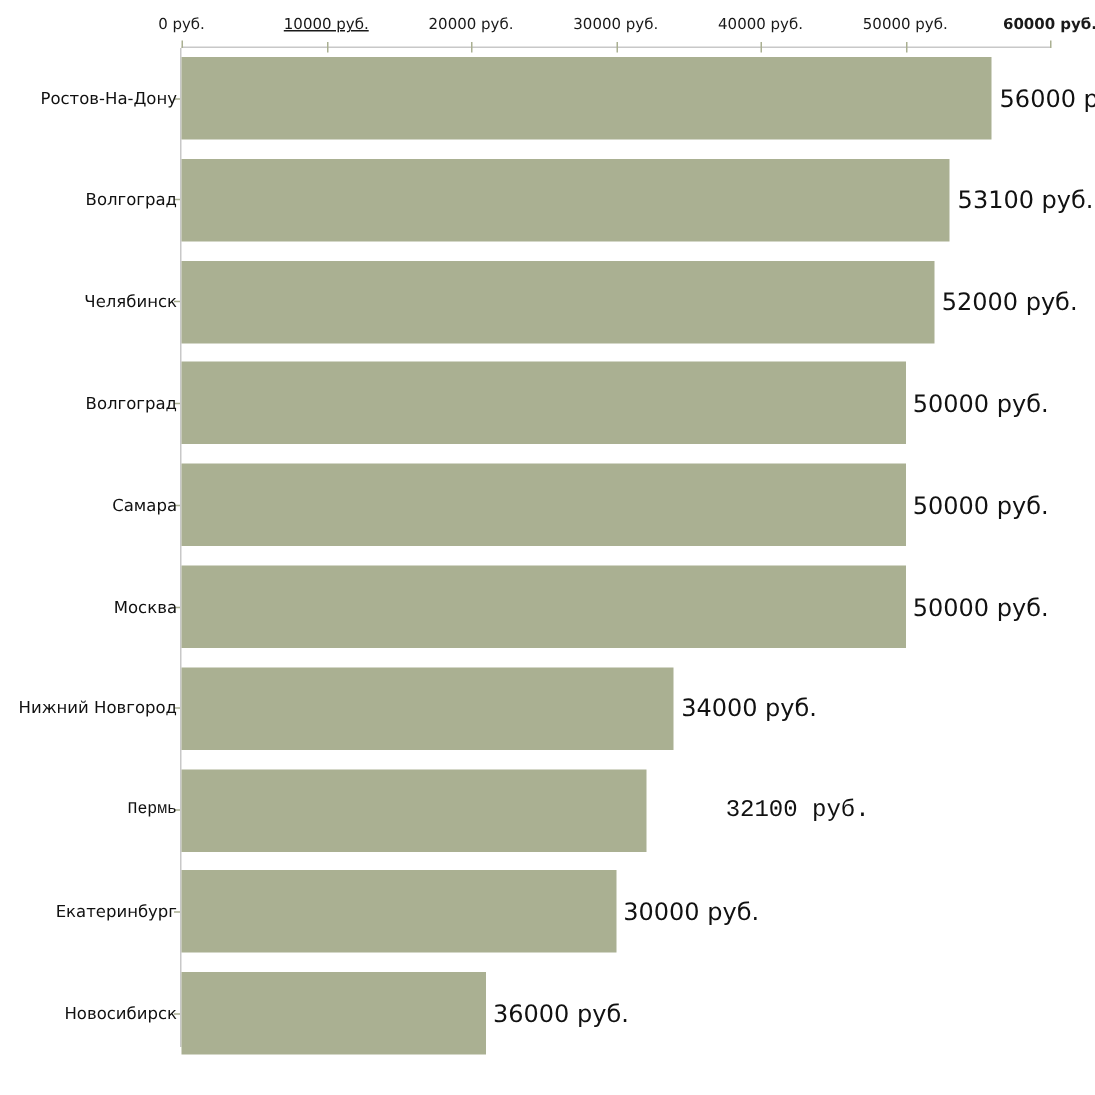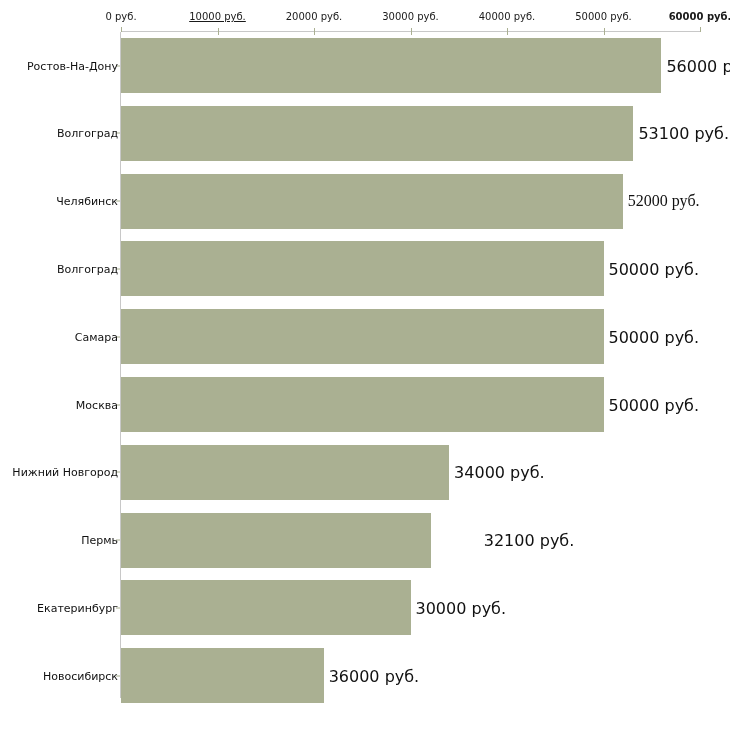--- a/index.html
+++ b/index.html
@@ -156,21 +156,21 @@
         <div class="bar-row" style="top: 105.8px; height: 55px;">
           <div class="bar-rect" style="width: 512.415px; background: rgb(170, 176, 146);"></div>
           <div class="cat-tick"></div>
           <div class="cat-label">Волгоград</div>
           <div class="value-label" style="left: 638.415px;">53100 руб.</div>
         </div>
         <div class="bar-row" style="top: 173.6px; height: 55px;">
           <div class="bar-rect" style="width: 501.8px; background: rgb(170, 176, 146);"></div>
           <div class="cat-tick"></div>
           <div class="cat-label">Челябинск</div>
-          <div class="value-label" style="left: 627.8px; font-family: Liberation Serif, serif;">52000 руб.</div>
+          <div class="value-label" style="left: 627.8px;">52000 руб.</div>
         </div>
         <div class="bar-row" style="top: 241.4px; height: 55px;">
           <div class="bar-rect" style="width: 482.5px; background: rgb(170, 176, 146);"></div>
           <div class="cat-tick"></div>
           <div class="cat-label">Волгоград</div>
           <div class="value-label" style="left: 608.5px;">50000 руб.</div>
         </div>
         <div class="bar-row" style="top: 309.2px; height: 55px;">
           <div class="bar-rect" style="width: 482.5px; background: rgb(170, 176, 146);"></div>
           <div class="cat-tick"></div>
@@ -182,21 +182,21 @@
           <div class="cat-tick"></div>
           <div class="cat-label">Москва</div>
           <div class="value-label" style="left: 608.5px;">50000 руб.</div>
         </div>
         <div class="bar-row" style="top: 444.8px; height: 55px;">
           <div class="bar-rect" style="width: 328.1px; background: rgb(170, 176, 146);"></div>
           <div class="cat-tick"></div>
           <div class="cat-label">Нижний Новгород</div>
           <div class="value-label" style="left: 454.1px;">34000 руб.</div>
         </div>
-        <div class="bar-row" style="top: 512.6px; height: 55px;">
+        <div class="bar-row" style="top: 512.6px; height: 55px; font-family: Liberation Mono, monospace;">
           <div class="bar-rect" style="width: 309.765px; background: rgb(170, 176, 146);"></div>
           <div class="cat-tick"></div>
           <div class="cat-label">Пермь</div>
           <div class="value-label" style="left: 435.765px; margin-left: 48px;">32100 руб.</div>
         </div>
         <div class="bar-row" style="top: 580.4px; height: 55px;">
           <div class="bar-rect" style="width: 289.5px; background: rgb(170, 176, 146);"></div>
           <div class="cat-tick"></div>
           <div class="cat-label">Екатеринбург</div>
           <div class="value-label" style="left: 415.5px;">30000 руб.</div>

